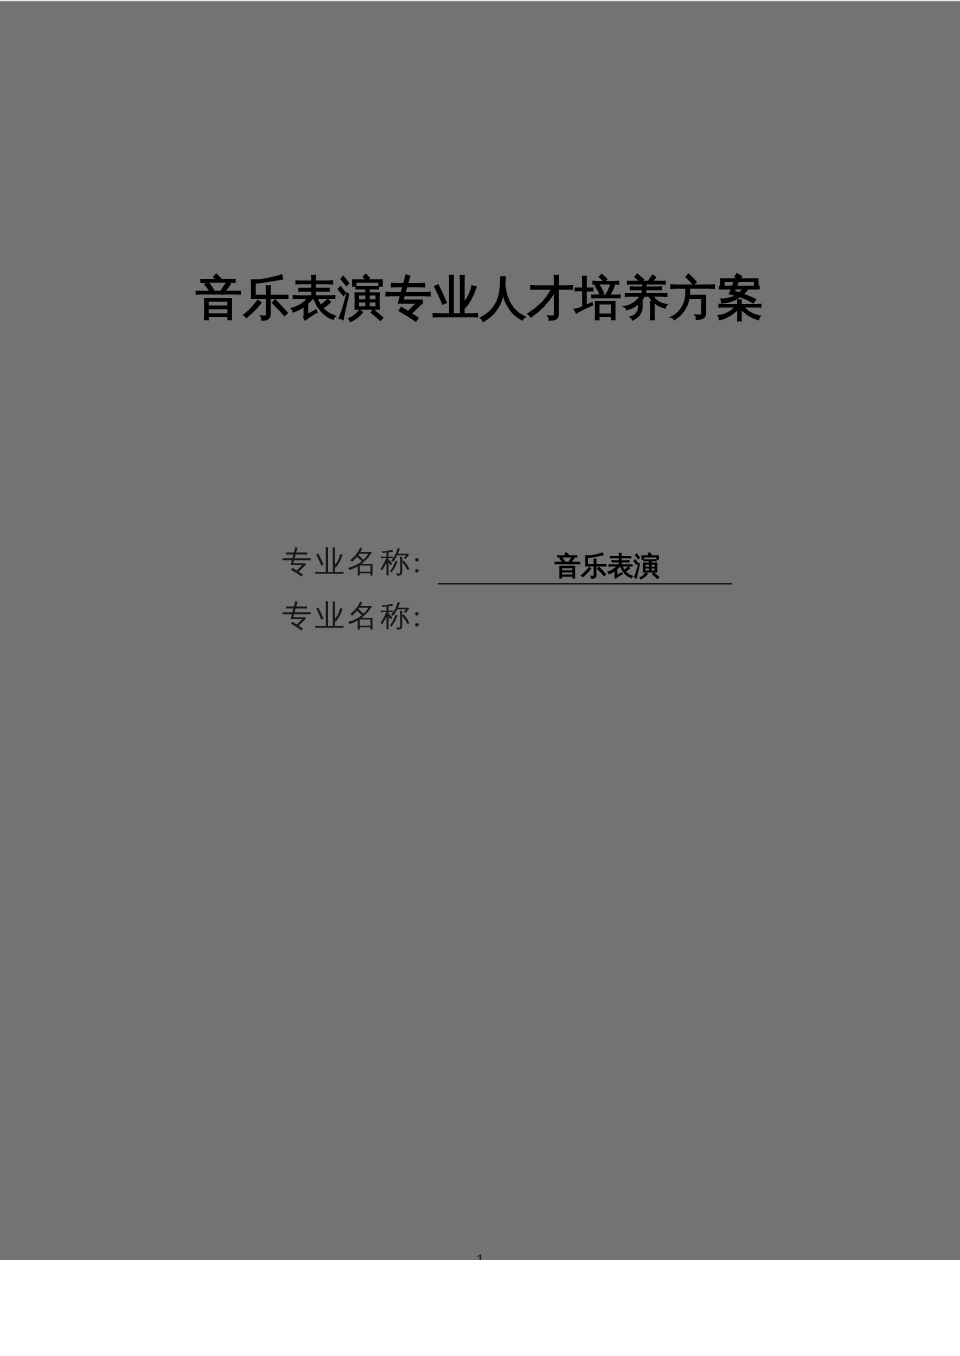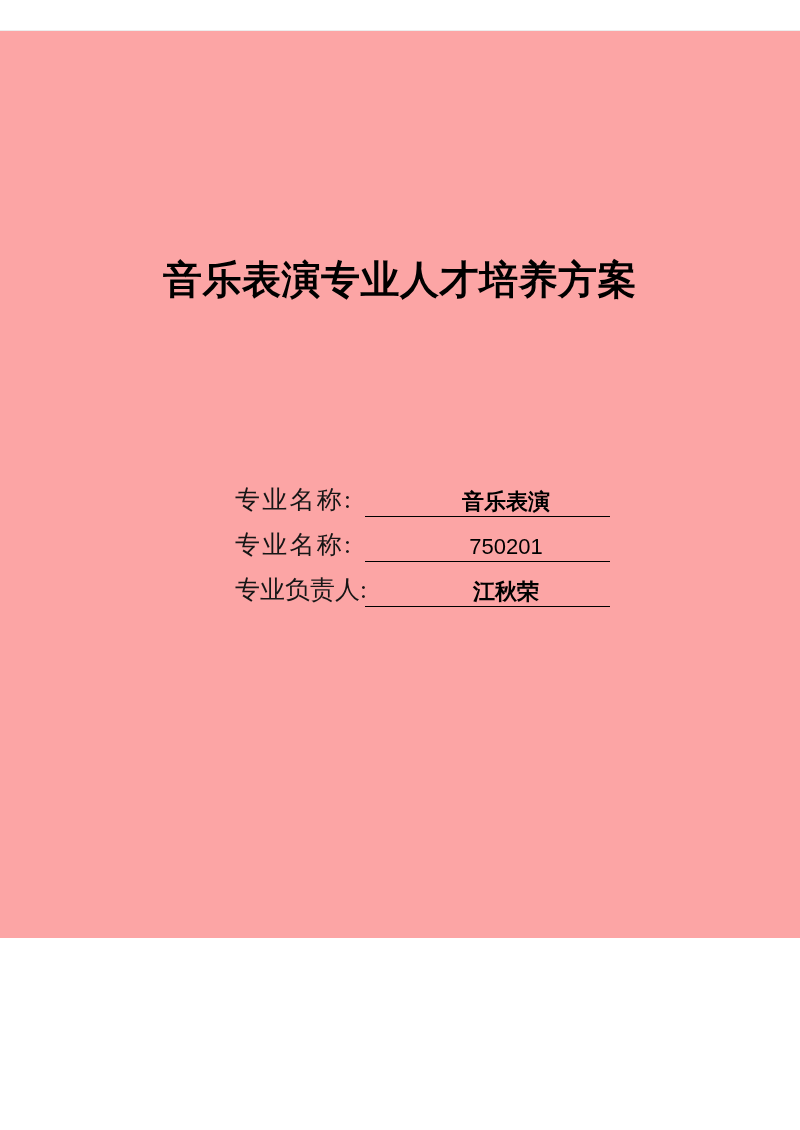--- a/index.html
+++ b/index.html
@@ -3,27 +3,26 @@
 <meta charset="utf-8">
 <style>
   html, body {
     margin: 0;
     padding: 0;
     background: #ffffff;
   }
   .page {
     position: relative;
     width: 800px;
-    height: 908px;
-    background: #fca5a5;
+    height: 1050px;
+    background: #737373;
     overflow: hidden;
     font-family: "Liberation Sans", sans-serif;
     border-top: 1px solid #ececec;
     box-sizing: border-box;
-    margin-top: 30px;
   }
   .doc-title {
     position: absolute;
     top: 227px;
     left: 0;
     width: 100%;
     margin: 0;
     text-align: center;
     font-size: 39px;
     line-height: 44px;
@@ -95,27 +94,22 @@
 
   <div class="cover-form">
 
     <div class="form-row">
       <span class="field-label">专业名称:</span>
       <span class="field-value bold">音乐表演</span>
     </div>
 
     <div class="form-row">
       <span class="field-label">专业名称:</span>
-      <span class="field-value">750201</span>
     </div>
 
-    <div class="form-row">
-      <span class="field-label">专业负责人:</span>
-      <span class="field-value bold">江秋荣</span>
-    </div>
 
 
 
   </div>
 
   <div class="page-number">1</div>
 
 </div>
 
 </body></html>

